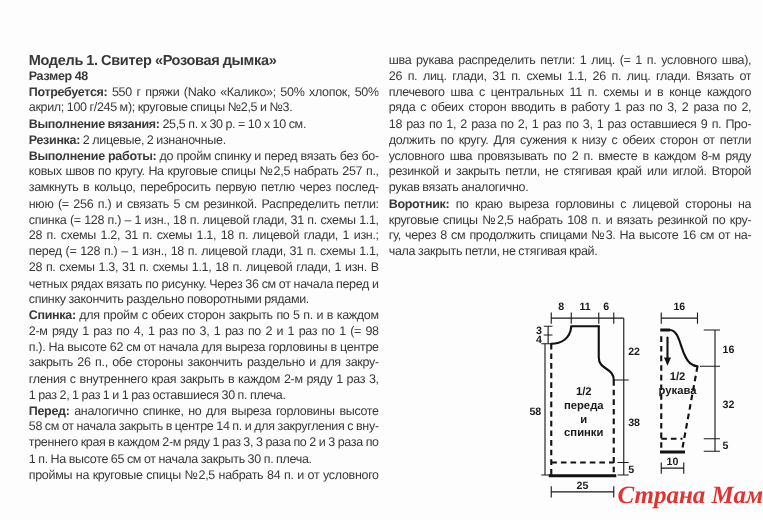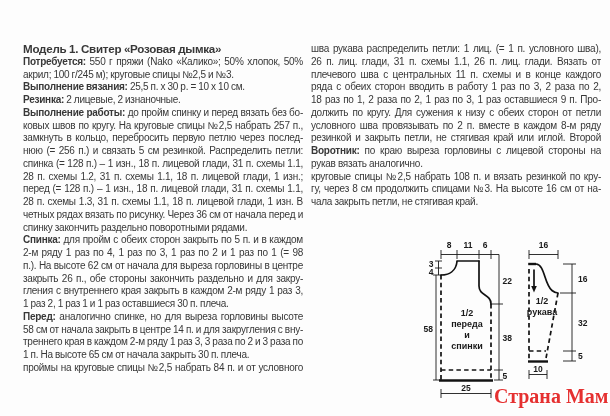--- a/index.html
+++ b/index.html
@@ -29,33 +29,34 @@
   .schema .solid{stroke:#121212; stroke-width:1.7; fill:none; stroke-linecap:round;}
   .schema .solid2{stroke:#121212; stroke-width:2.4; fill:none;}
   .schema .dash{stroke:#121212; stroke-width:1.7; fill:none; stroke-dasharray:4.5 3.2;}
   .schema .fillshape{fill:#121212; stroke:none;}
   .schema text{font-family:"Liberation Sans", sans-serif; font-weight:700; fill:#1a1a1a;}
   .schema .dimtext{font-size:8.5px;}
   .schema .dlabel{font-size:9px;}
   .watermark{
     position:absolute; left:494px; top:385px; width:116px;
     font-family:"Liberation Serif", serif;
-    font-weight:700; font-size:20px;
+    font-style:italic; font-weight:700; font-size:20px;
     color:#e53030; white-space:nowrap;
     text-shadow:-1px -1px 0 #fff, 1px -1px 0 #fff, -1px 1px 0 #fff,
                  1px 1px 0 #fff, 0 0 3px #fff;
   }
 </style>
 </head>
 <body>
 
 <div class="page">
 
   <div class="col col-left" style="color: rgb(56, 56, 56);">
       <div class="tline end head"><b>Модель 1. Свитер «Розовая дымка»</b></div>
+      <div class="tline end"><b>Размер 48</b></div>
       <div class="tline"><b>Потребуется:</b> 550 г пряжи (Nako «Калико»; 50% хлопок, 50%</div>
       <div class="tline end">акрил; 100 г/245 м); круговые спицы №2,5 и №3.</div>
       <div class="tline end"><b>Выполнение вязания:</b> 25,5 п. х 30 р. = 10 х 10 см.</div>
       <div class="tline end"><b>Резинка:</b> 2 лицевые, 2 изнаночные.</div>
       <div class="tline"><b>Выполнение работы:</b> до пройм спинку и перед вязать без бо-</div>
       <div class="tline">ковых швов по кругу. На круговые спицы №2,5 набрать 257 п.,</div>
       <div class="tline">замкнуть в кольцо, перебросить первую петлю через послед-</div>
       <div class="tline">нюю (= 256 п.) и связать 5 см резинкой. Распределить петли:</div>
       <div class="tline">спинка (= 128 п.) – 1 изн., 18 п. лицевой глади, 31 п. схемы 1.1,</div>
       <div class="tline">28 п. схемы 1.2, 31 п. схемы 1.1, 18 п. лицевой глади, 1 изн.;</div>
@@ -78,22 +79,22 @@
 
   <div class="col col-right" style="color: rgb(56, 56, 56);">
       <div class="tline">шва рукава распределить петли: 1 лиц. (= 1 п. условного шва),</div>
       <div class="tline">26 п. лиц. глади, 31 п. схемы 1.1, 26 п. лиц. глади. Вязать от</div>
       <div class="tline">плечевого шва с центральных 11 п. схемы и в конце каждого</div>
       <div class="tline">ряда с обеих сторон вводить в работу 1 раз по 3, 2 раза по 2,</div>
       <div class="tline">18 раз по 1, 2 раза по 2, 1 раз по 3, 1 раз оставшиеся 9 п. Про-</div>
       <div class="tline">должить по кругу. Для сужения к низу с обеих сторон от петли</div>
       <div class="tline">условного шва провязывать по 2 п. вместе в каждом 8-м ряду</div>
       <div class="tline">резинкой и закрыть петли, не стягивая край или иглой. Второй</div>
+      <div class="tline end">рукав вязать аналогично.</div>
       <div class="tline"><b>Воротник:</b> по краю выреза горловины с лицевой стороны на</div>
-      <div class="tline end">рукав вязать аналогично.</div>
       <div class="tline">круговые спицы №2,5 набрать 108 п. и вязать резинкой по кру-</div>
       <div class="tline">гу, через 8 см продолжить спицами №3. На высоте 16 см от на-</div>
       <div class="tline end">чала закрыть петли, не стягивая край.</div>
     </div>
 
   <div class="diagram">
     <svg class="schema" viewBox="0 0 215 178" width="215" height="178">
 
       <g>
 

